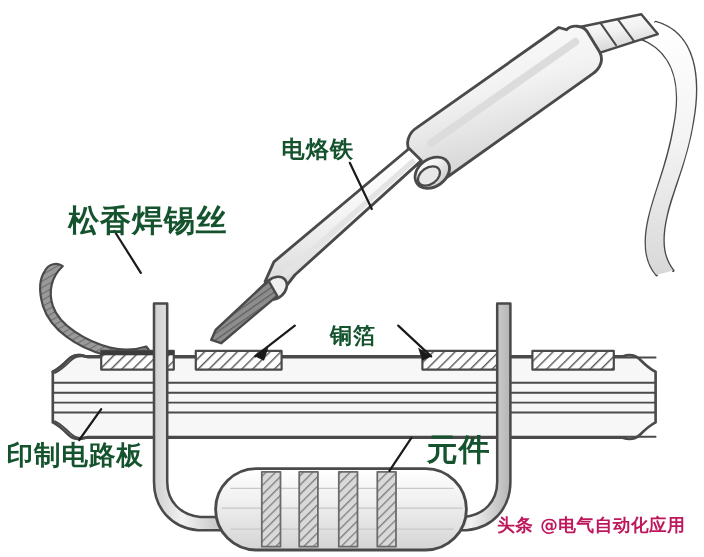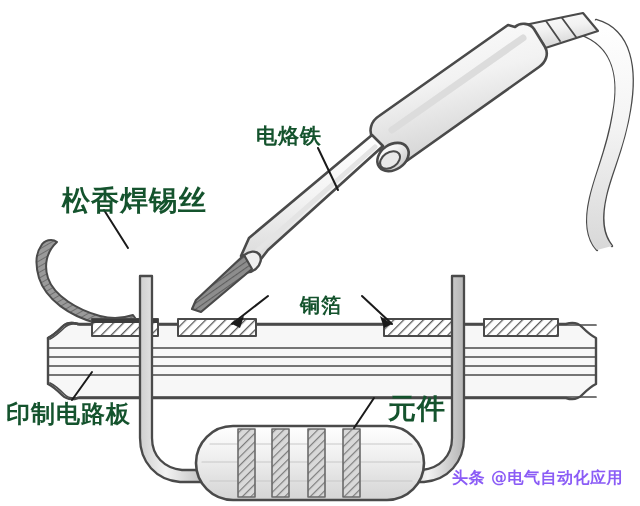--- a/index.html
+++ b/index.html
@@ -8,21 +8,21 @@
   #stage{position:relative;width:640px;height:506px;background:#ffffff;}
   svg.diagram{position:absolute;left:0;top:0;width:640px;height:506px;}
   .lbl{position:absolute;color:#14532d;white-space:nowrap;
        font-family:"DejaVu Sans","Liberation Sans",sans-serif;font-weight:600;}
   .lbl-iron{left:256px;top:122px;font-size:21px;letter-spacing:1px;}
   .lbl-solder{left:62px;top:182px;font-size:28px;letter-spacing:1px;}
   .lbl-foil{left:272px;top:292px;font-size:20px;letter-spacing:1px;margin-left:28px;}
   .lbl-pcb{left:6px;top:398px;font-size:24px;letter-spacing:1px;}
   .lbl-part{left:388px;top:390px;font-size:28px;letter-spacing:1px;}
   .watermark{position:absolute;left:452px;top:468px;font-size:16px;
-      color:#8b5cf6;font-weight:600;letter-spacing:.5px;
+      color:#be185d;font-weight:600;letter-spacing:.5px;
       font-family:"DejaVu Sans","Liberation Sans",sans-serif;}
 </style>
 </head>
 <body>
 
 <div id="stage">
 
   <svg class="diagram" viewBox="0 0 640 506">
     <defs>
       <linearGradient id="gTube" x1="0" y1="0" x2="0" y2="1">

